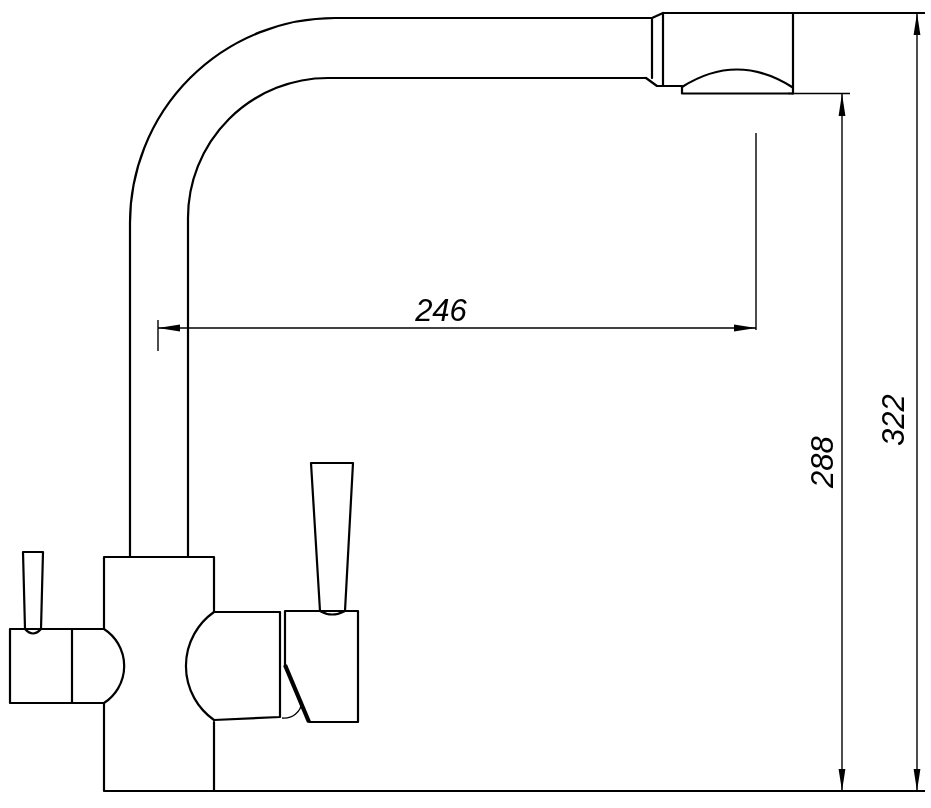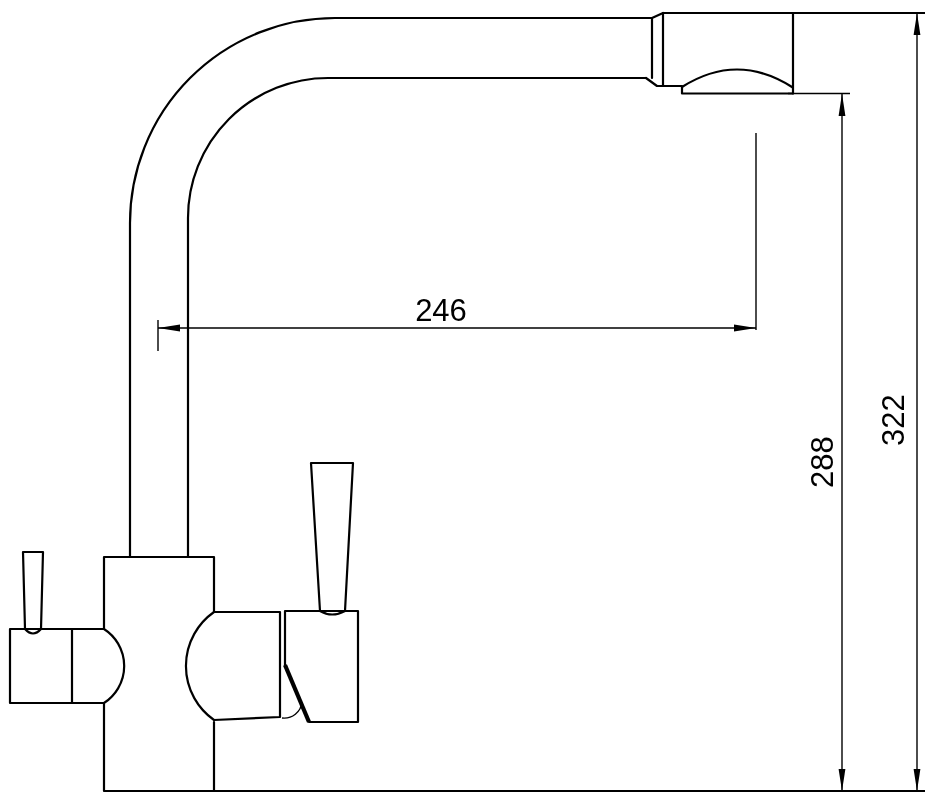--- a/index.html
+++ b/index.html
@@ -6,20 +6,21 @@
     margin: 0;
     padding: 0;
     background: #ffffff;
   }
   .sheet {
     width: 931px;
     height: 808px;
     background: #ffffff;
     position: relative;
     overflow: hidden;
+    font-style: italic;
   }
   svg {
     display: block;
     width: 931px;
     height: 808px;
   }
   .outline {
     stroke: #000000;
     stroke-width: 2.2;
     fill: none;

